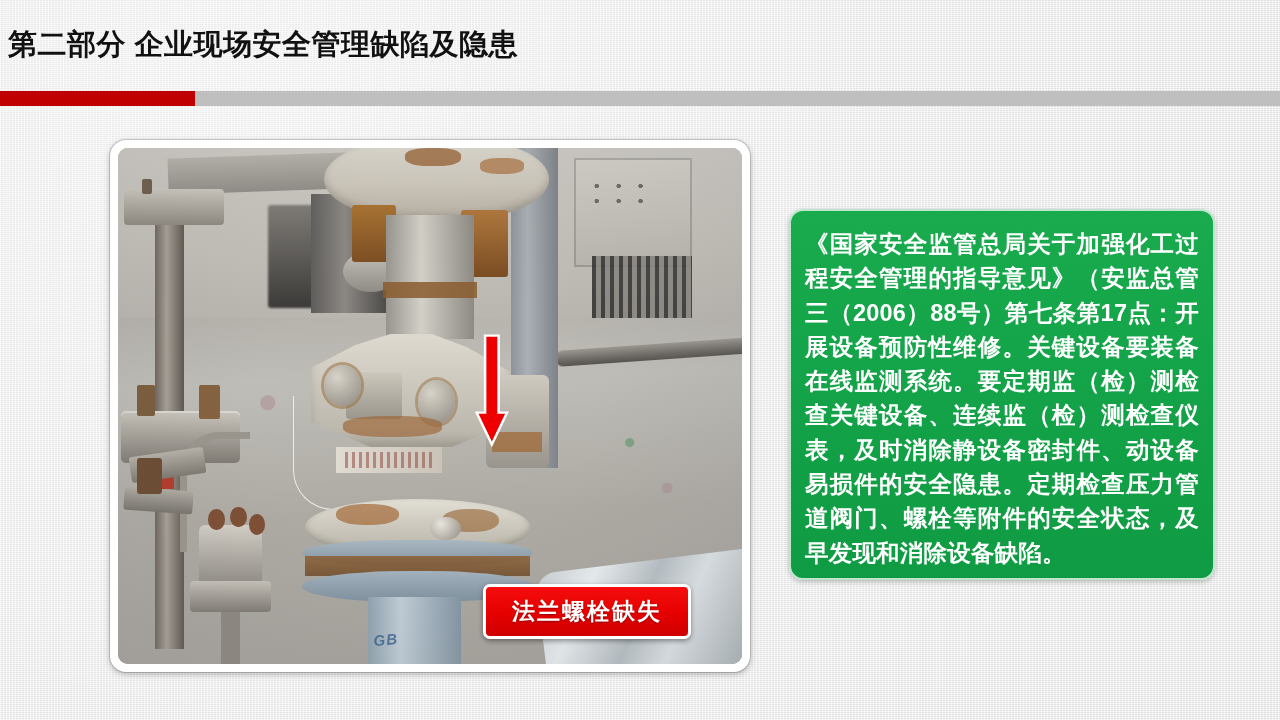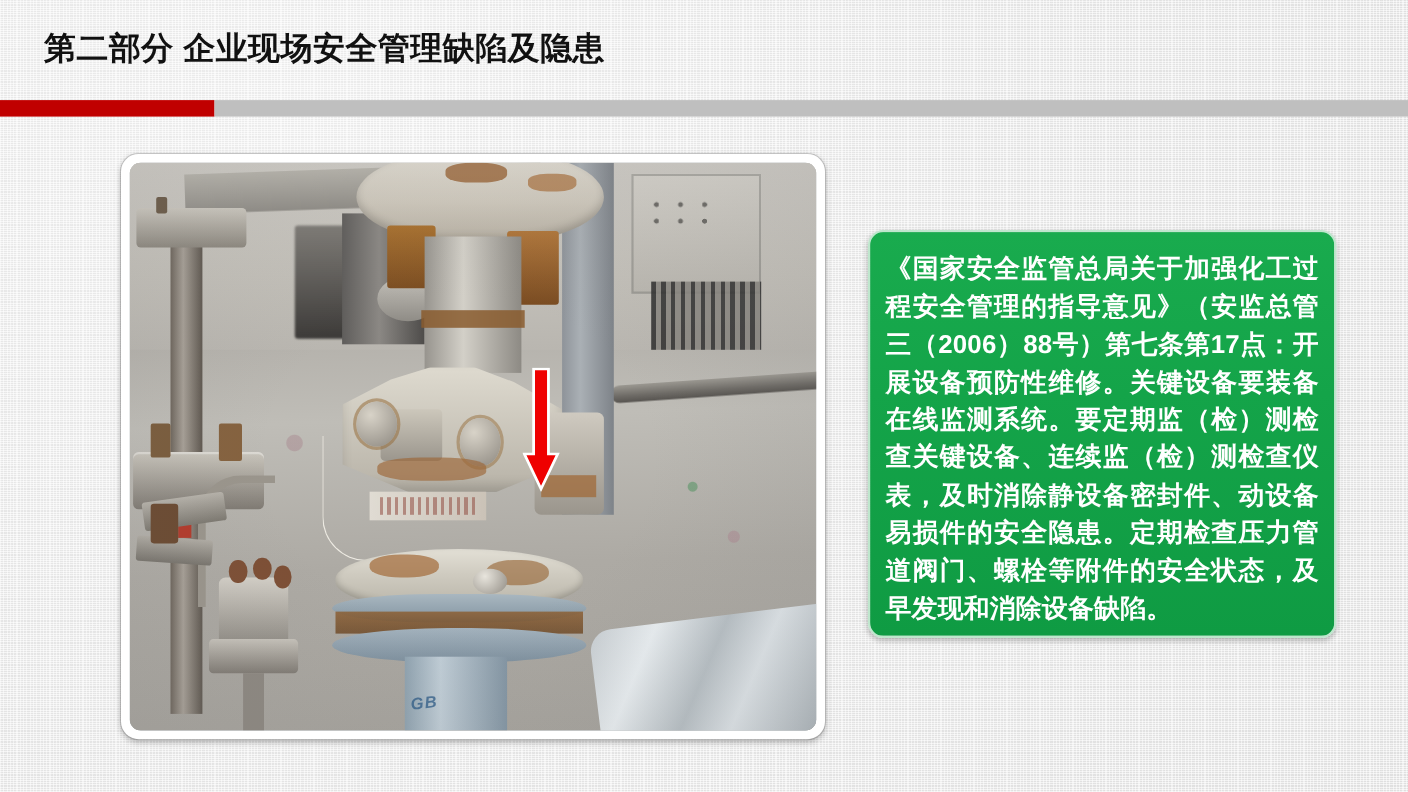--- a/index.html
+++ b/index.html
@@ -14,21 +14,21 @@
   #slide{
     position:absolute;inset:0;
     background:
       repeating-linear-gradient(0deg, rgba(255,255,255,.55) 0 1px, rgba(0,0,0,.012) 1px 2px),
       repeating-linear-gradient(90deg, rgba(255,255,255,.5) 0 1px, rgba(0,0,0,.015) 1px 3px),
       radial-gradient(circle at 20% 15%, #f3f3f3 0%, #eaeaea 55%, #e6e6e6 100%);
   }
 
   
   #header-title{
-    position:absolute;left:40px;top:25px;
+    position:absolute;left:8px;top:25px;
     font-size:29px;font-weight:bold;color:#111;
     letter-spacing:.5px;white-space:nowrap;
     font-family:"Liberation Sans","DejaVu Sans",sans-serif;
   }
   #divider{
     position:absolute;left:0;top:91px;width:1280px;height:15px;
     display:flex;
   }
   #divider-red{width:195px;height:100%;background:#c00000;}
   #divider-grey{flex:1;height:100%;background:#bfbfbf;}
@@ -317,18 +317,19 @@
     <div class="ph" id="metal-cone"></div>
     <div class="ph" id="ground-spots"></div>
     <div class="ph" id="blur-overlay"></div>
 
     <div id="arrow-annotation">
       <svg viewBox="0 0 40 150" preserveAspectRatio="none">
         <polygon points="12,2 28,2 28,104 38,104 20,146 2,104 12,104" fill="#ef0000" stroke="#ffffff" stroke-width="3"></polygon>
       </svg>
     </div>
 
+    <div id="defect-label">法兰螺栓缺失</div>
   </div>
 </div>
 
 <div id="regulation-box">
   <div id="regulation-text">《国家安全监管总局关于加强化工过程安全管理的指导意见》（安监总管三（2006）88号）第七条第17点：开展设备预防性维修。关键设备要装备在线监测系统。要定期监（检）测检查关键设备、连续监（检）测检查仪表，及时消除静设备密封件、动设备易损件的安全隐患。定期检查压力管道阀门、螺栓等附件的安全状态，及早发现和消除设备缺陷。</div>
 </div>
 
 </body></html>

